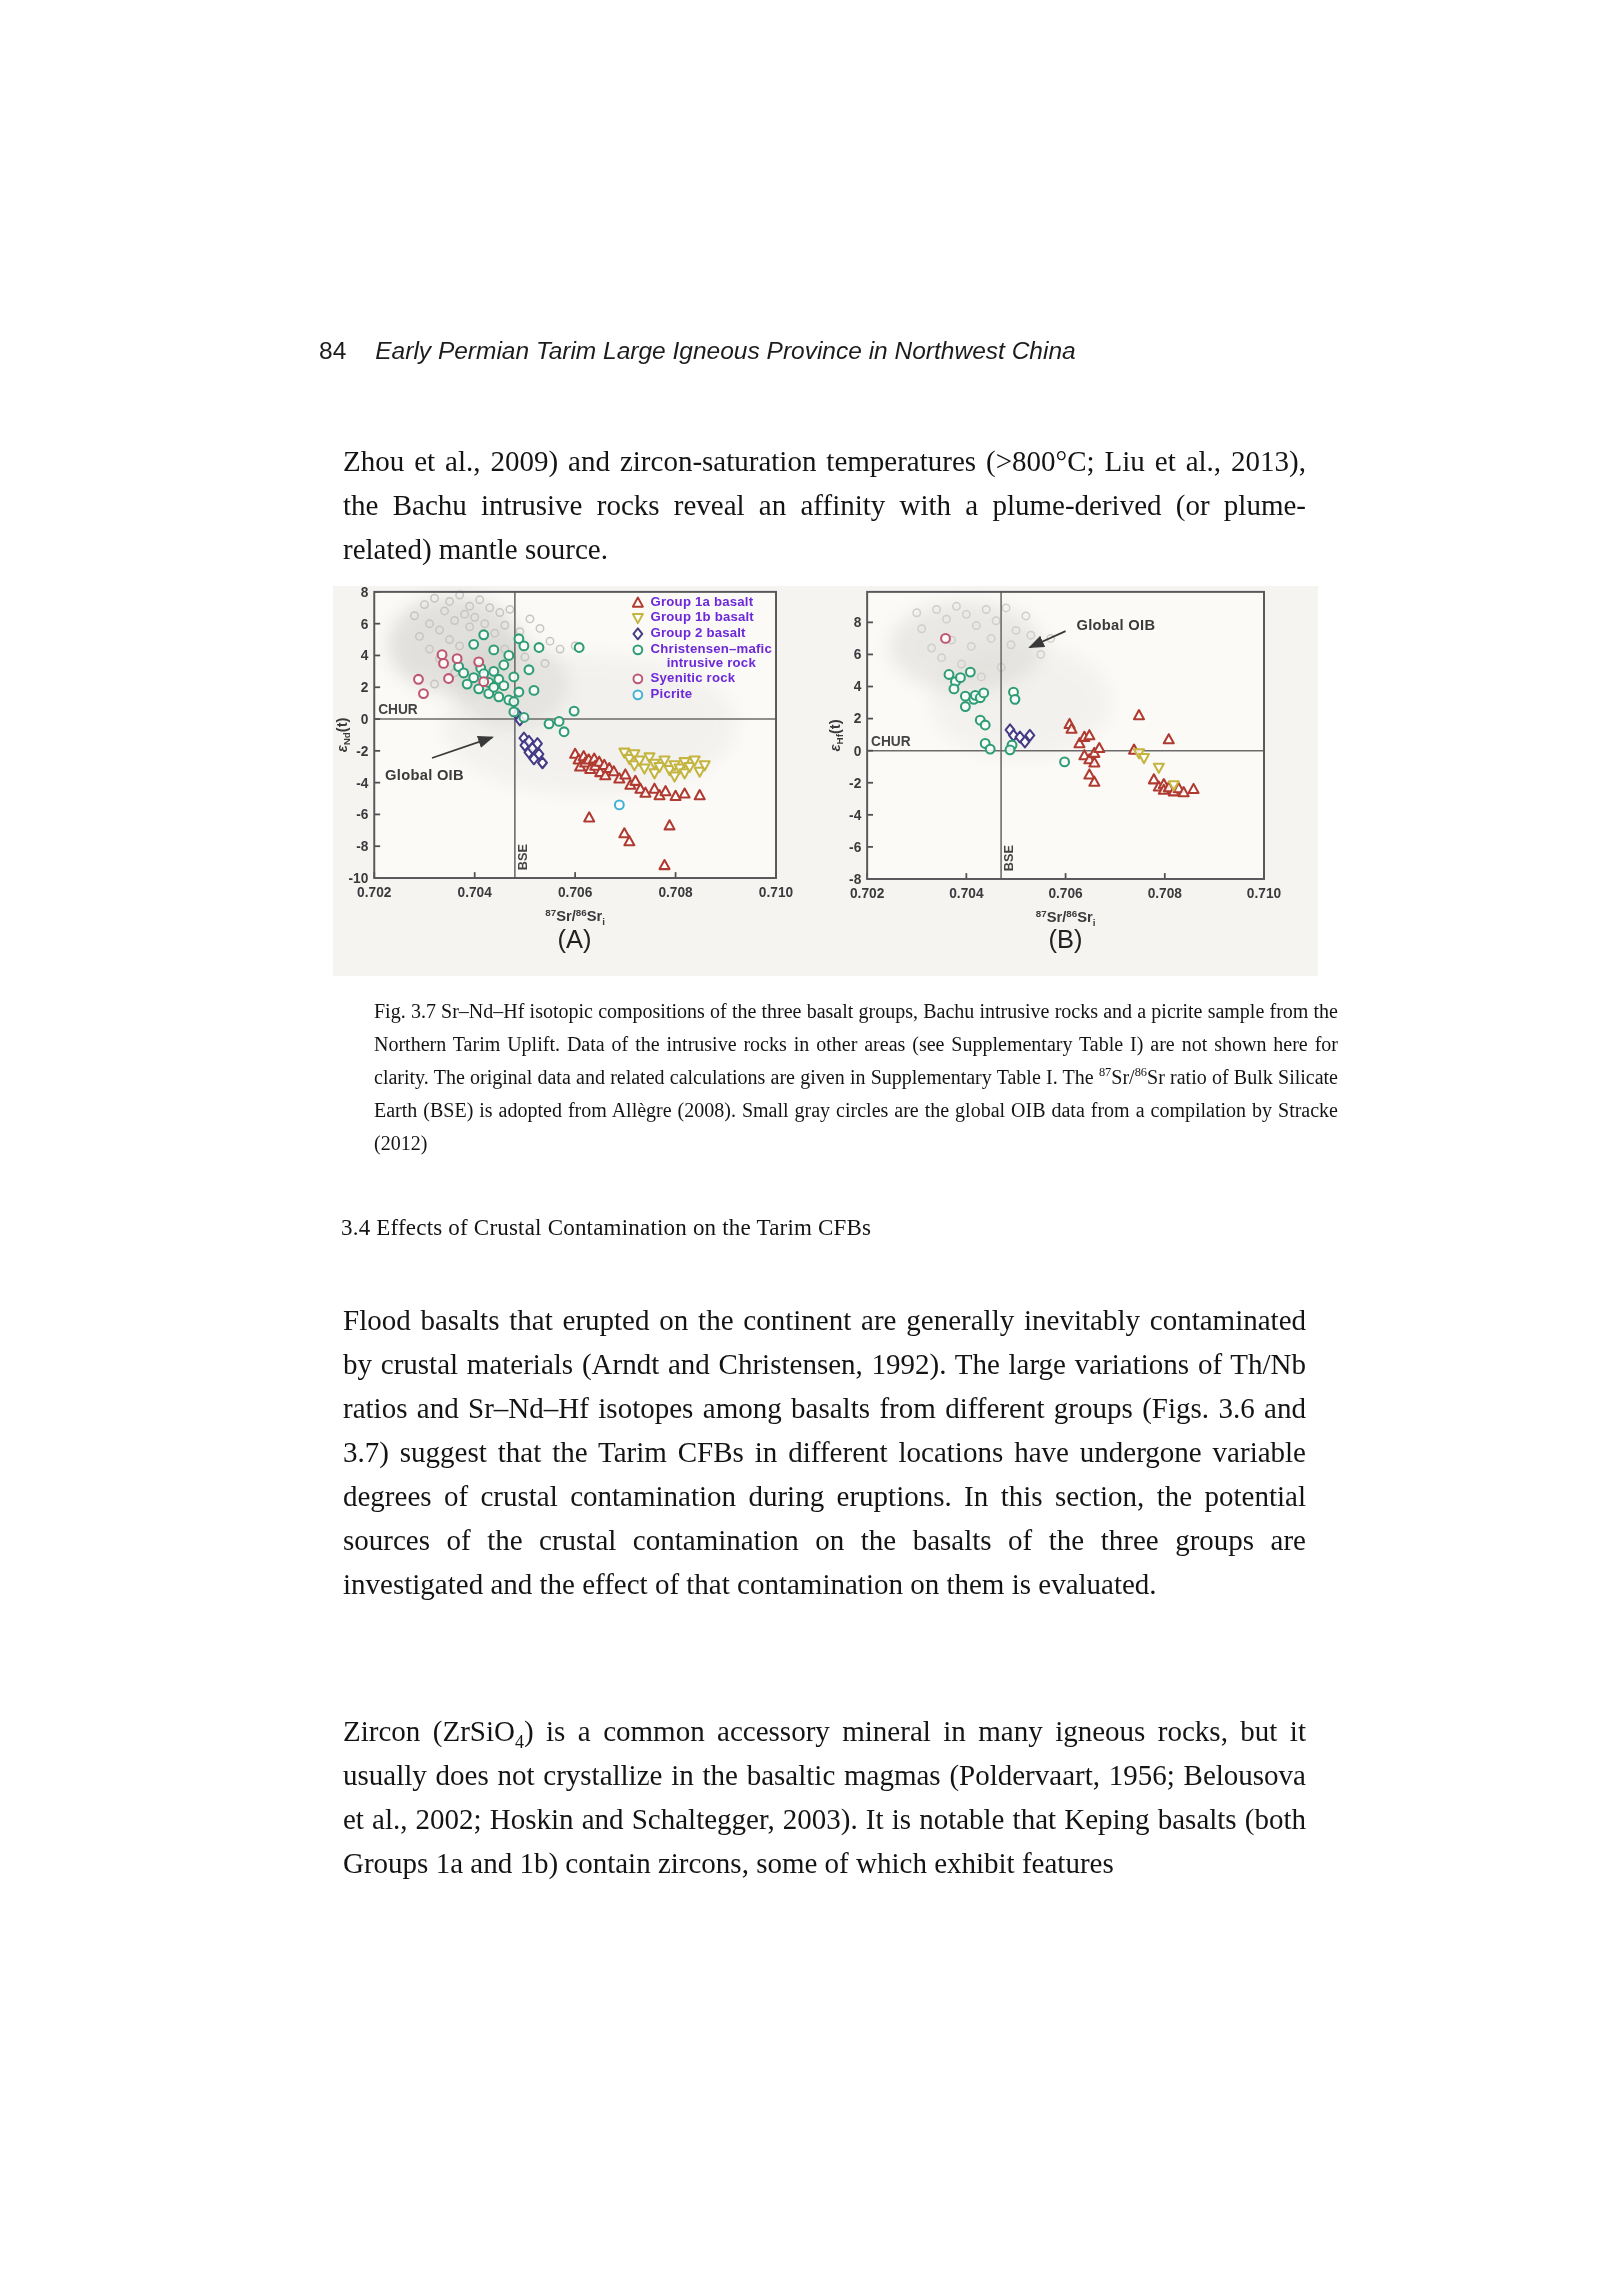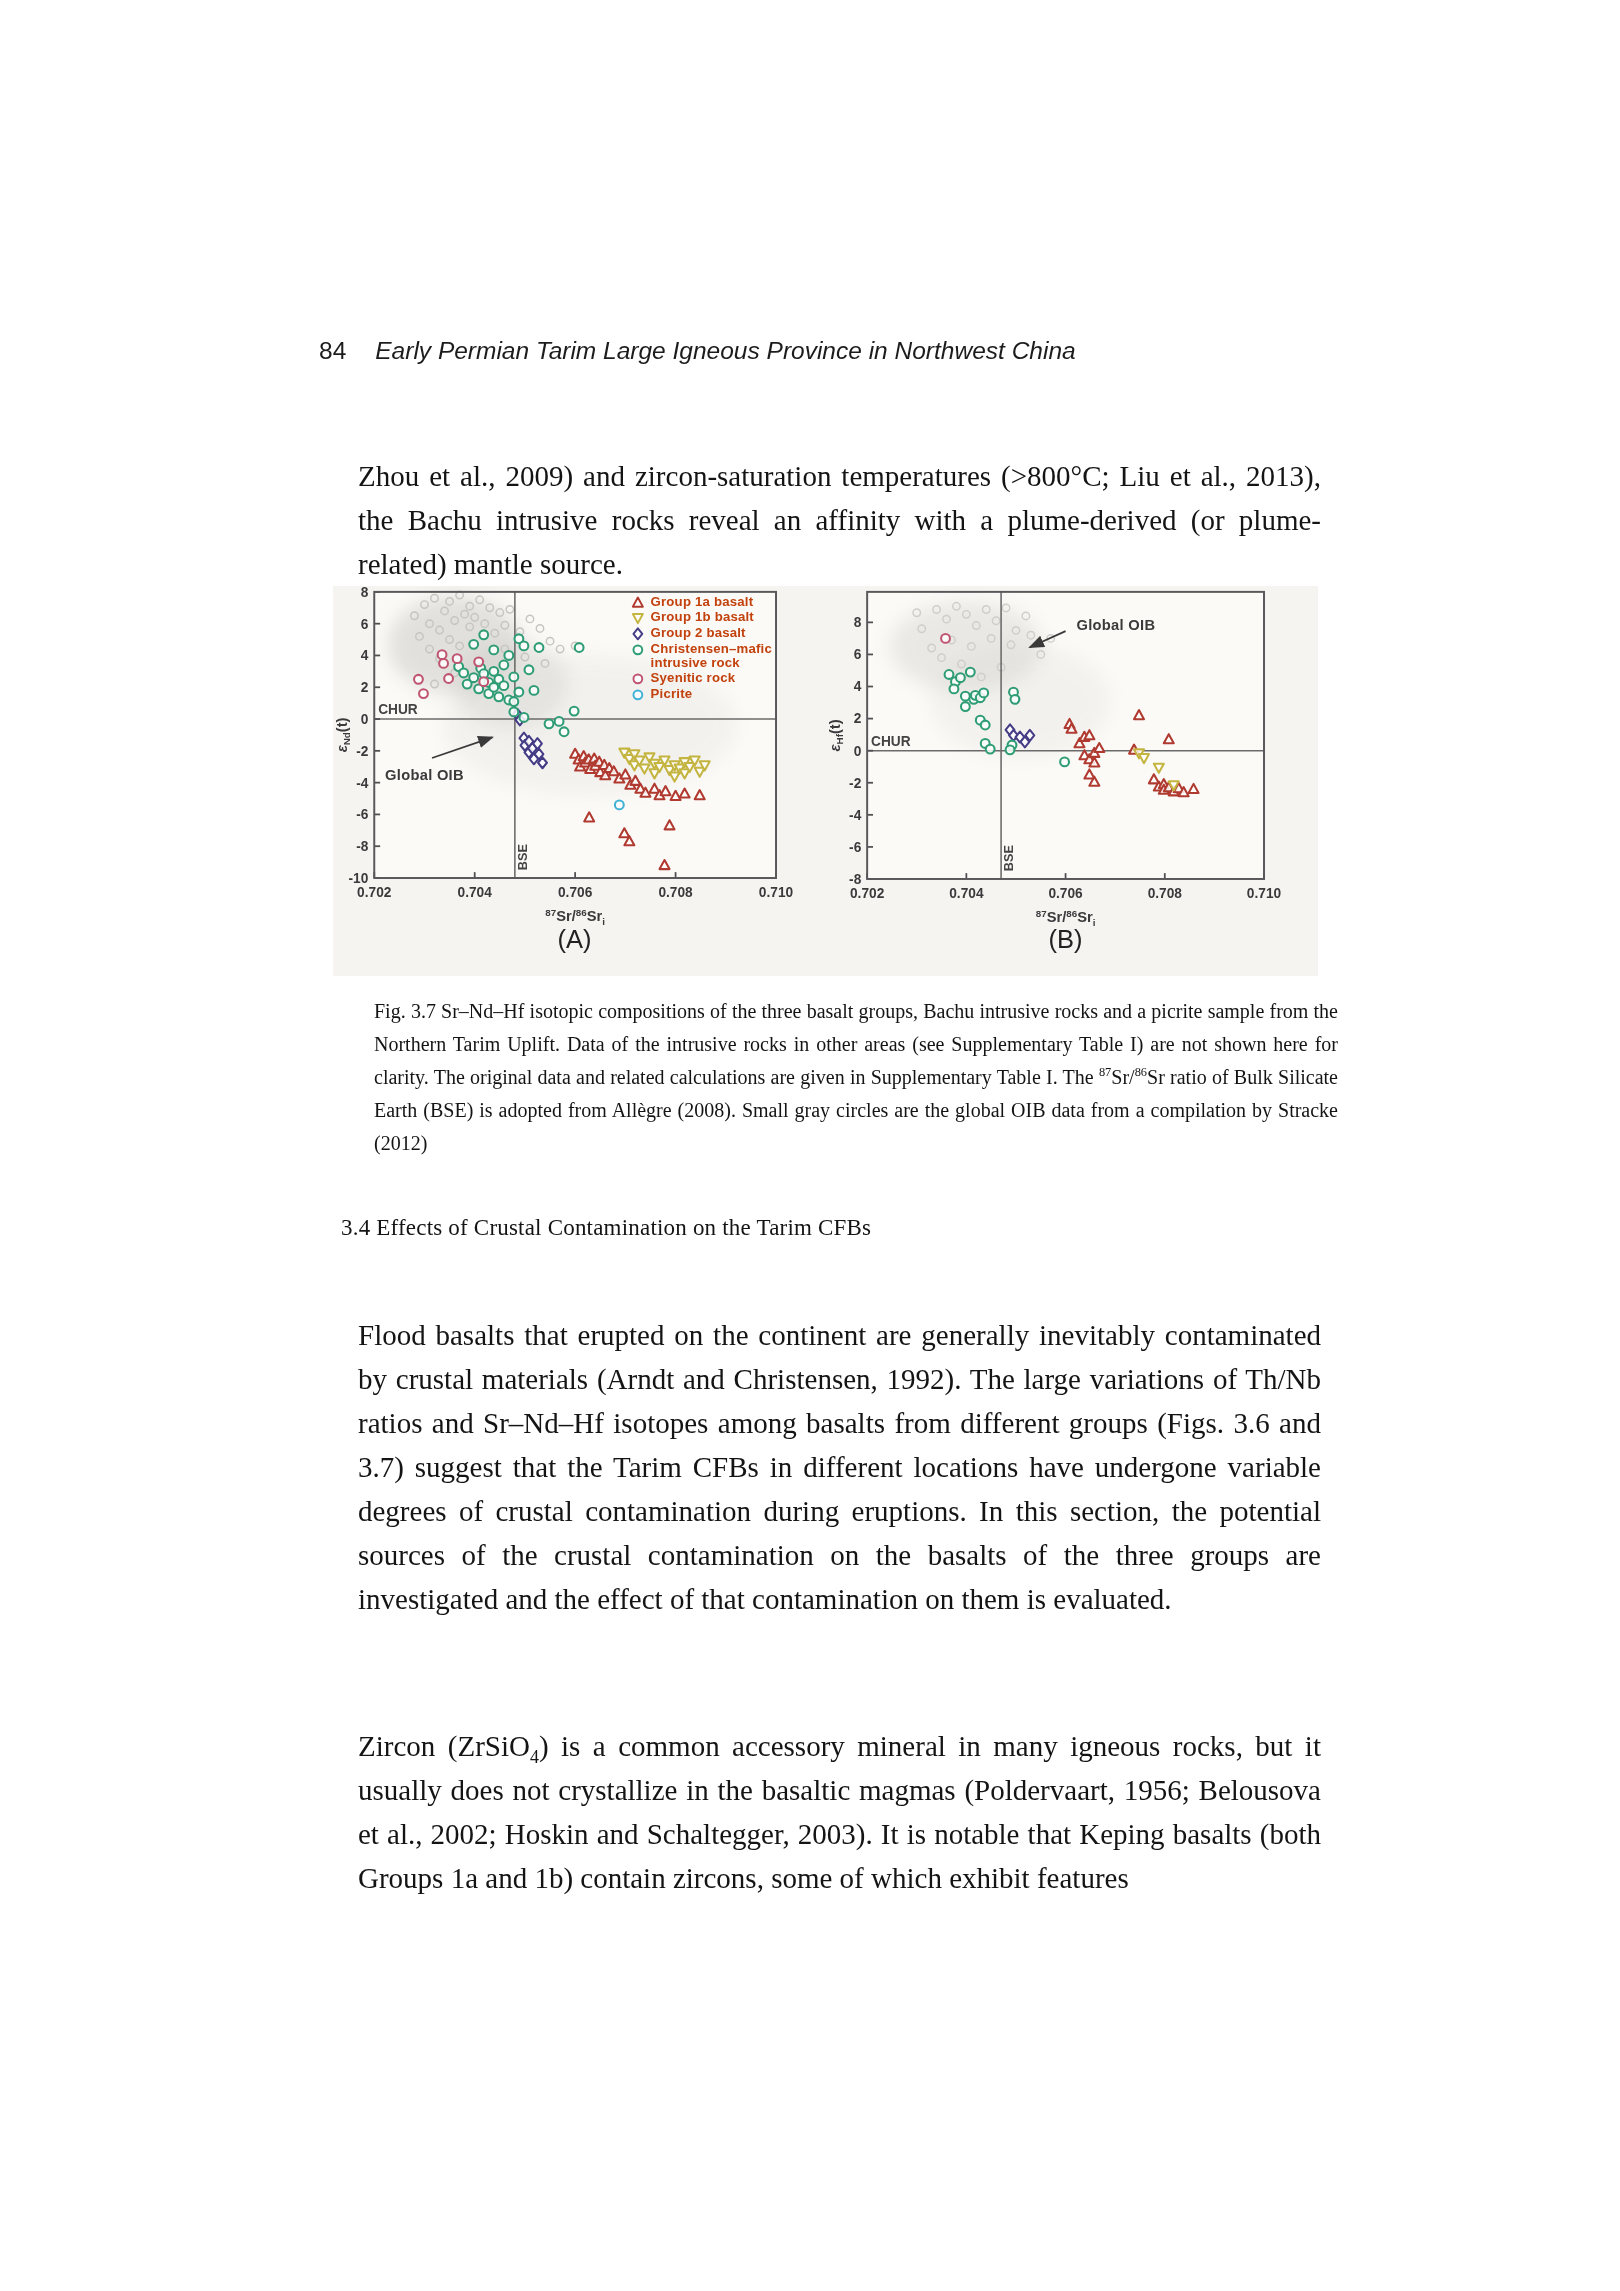--- a/index.html
+++ b/index.html
@@ -3,31 +3,31 @@
 <meta charset="utf-8">
 <style>
   html,body{margin:0;padding:0;background:#e8e8e8;}
   .page{position:relative;width:1620px;height:2292px;background:#ffffff;overflow:hidden;
         font-family:"Liberation Serif", serif;color:#141414;padding-left:35px;}
   .runhead{position:absolute;left:319px;top:337px;font-family:"Liberation Sans",sans-serif;
            font-size:24.5px;color:#1c1c1c;white-space:nowrap;}
   .runhead .pgnum{font-style:normal;margin-right:29px;}
   .runhead .rtitle{font-style:italic;}
   .body{position:absolute;left:341px;width:963px;font-size:29px;line-height:44px;
-        text-align:justify;margin:17px;}
+        text-align:justify;margin:2px;}
   .t1{top:437px;}
   .t2{top:1296px;}
   .t3{top:1707px;}
   .sup{vertical-align:super;font-size:0.62em;line-height:0;}
   .sub{vertical-align:sub;font-size:0.62em;line-height:0;}
   .figwrap{position:absolute;left:333px;top:586px;width:985px;height:390px;
            background:#f5f4f1;}
   .figwrap svg{position:absolute;left:0;top:0;}
   .legend{position:absolute;left:297px;top:8.8px;font-family:"Liberation Sans",sans-serif;
-          font-size:13.2px;font-weight:bold;color:#c2410c;letter-spacing:0.2px;}
+          font-size:13.2px;font-weight:bold;color:#6d28d9;letter-spacing:0.2px;text-align:center;}
   .legend .li{display:flex;align-items:flex-start;margin-bottom:1px;}
   .legend .li svg{position:static;flex:0 0 16.7px;margin-right:3.9px;margin-top:0px;}
   .legend .lt{line-height:14px;}
   .plabel{position:absolute;top:339px;width:137px;text-align:center;
           font-family:"Liberation Sans",sans-serif;font-size:25.5px;color:#222;}
   .pa{left:173px;} .pb{left:664px;}
   .caption{position:absolute;left:359px;top:980px;width:964px;margin:15px;
            font-size:20px;line-height:33px;text-align:justify;}
   .h2{position:absolute;left:341px;top:1215px;width:980px;margin:0;
       font-size:23px;font-weight:400;letter-spacing:0.2px;white-space:nowrap;}

